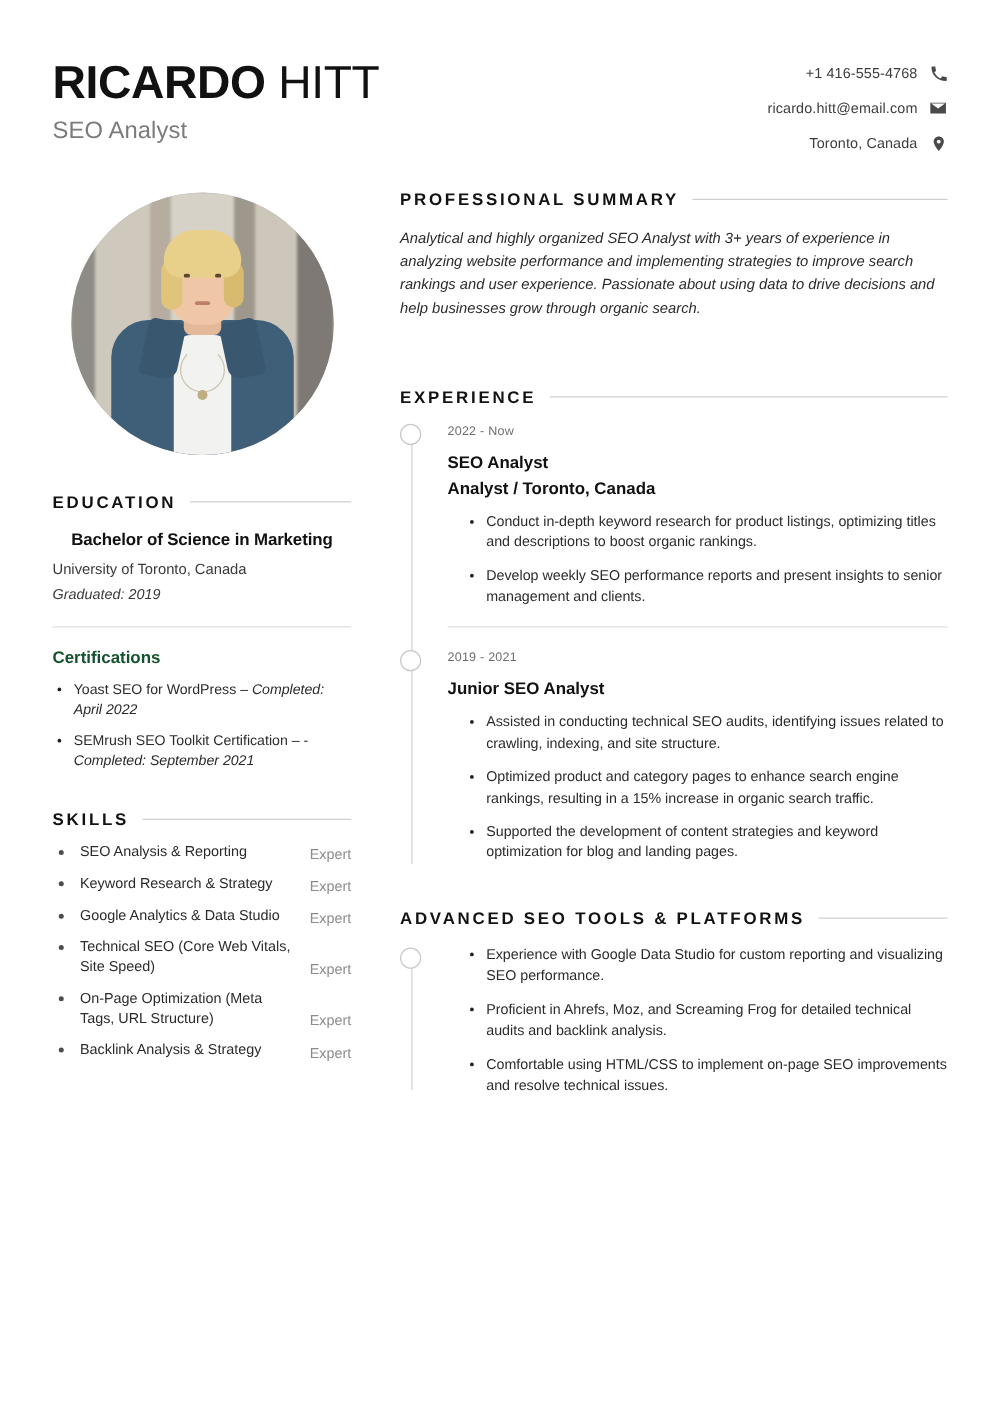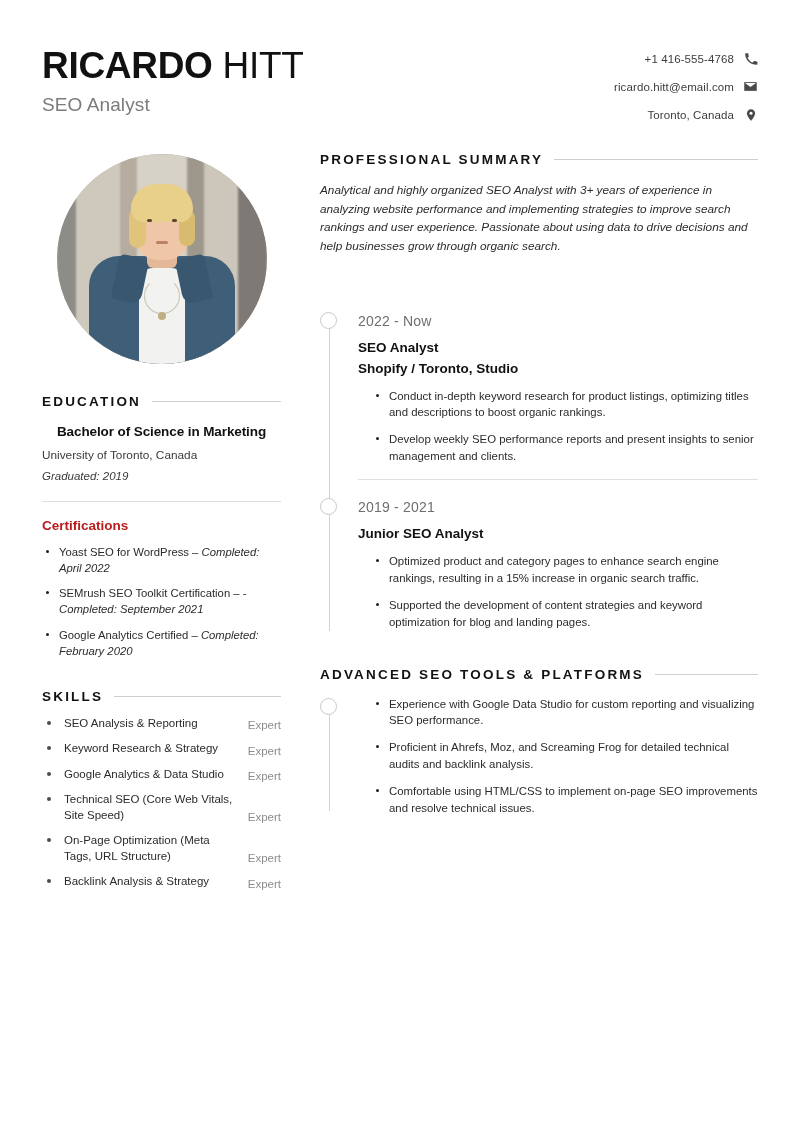--- a/index.html
+++ b/index.html
@@ -297,21 +297,21 @@
     margin-top: 8px;
   }
   .divider {
     height: 1px;
     background: #dedede;
     margin-top: 19px;
   }
   .sub-title {
     font-size: 13.5px;
     font-weight: 700;
-    color: #b91c1c;
+    color: #14532d;
     margin-top: 16px;
   }
   ul.cert-list {
     list-style: none;
     margin: 11px 0 0 0;
     padding: 0;
   }
   ul.cert-list li {
     position: relative;
     padding-left: 17px;
@@ -389,21 +389,21 @@
     left: -38px;
     top: 2px;
     width: 17px;
     height: 17px;
     border-radius: 50%;
     border: 1px solid #c9c9c9;
     background: #ffffff;
     box-sizing: border-box;
   }
   .tl-date {
-    font-size: 14px;
+    font-size: 10px;
     color: #6f6f6f;
     letter-spacing: 0.2px;
     padding-top: 3px;
   }
   .tl-role {
     font-size: 13.5px;
     font-weight: 700;
     color: #111111;
     margin-top: 11px;
   }
@@ -534,23 +534,20 @@
         <div class="divider"></div>
 
         <div class="sub-title">Certifications</div>
         <ul class="cert-list">
           <li>
             <span>Yoast SEO for WordPress – </span><span class="cert-date">Completed: April 2022</span>
           </li>
           <li>
             <span>SEMrush SEO Toolkit Certification – - </span><span class="cert-date">Completed: September 2021</span>
           </li>
-          <li>
-            <span>Google Analytics Certified – </span><span class="cert-date">Completed: February 2020</span>
-          </li>
         </ul>
       </div>
 
       <div class="section">
         <div class="sec-head">
           <div class="sec-title">SKILLS</div>
           <div class="sec-rule"></div>
         </div>
         <div class="skills-list">
           <div class="skill-row">
@@ -588,42 +585,47 @@
 
       <div>
         <div class="sec-head">
           <div class="sec-title">PROFESSIONAL SUMMARY</div>
           <div class="sec-rule"></div>
         </div>
         <div style="font-size:11.8px;line-height:1.58;color:#2b2b2b;margin-top:14px;font-style:italic;">Analytical and highly organized SEO Analyst with 3+ years of experience in analyzing website performance and implementing strategies to improve search rankings and user experience. Passionate about using data to drive decisions and help businesses grow through organic search.</div>
       </div>
 
       <div class="section" style="margin-top:54px;">
+        <div class="sec-head">
+          <div class="sec-title">EXPERIENCE</div>
+          <div class="sec-rule"></div>
+        </div>
 
         <div class="timeline">
           <div class="tl-line"></div>
 
           <div class="tl-item">
             <div class="tl-dot"></div>
             <div class="tl-date">2022 - Now</div>
             <div class="tl-role">SEO Analyst</div>
-            <div class="tl-company">Shopify / Toronto, Studio</div>
+            <div class="tl-company">Analyst / Toronto, Canada</div>
             <ul class="tl-bullets">
               <li>Conduct in-depth keyword research for product listings, optimizing titles and descriptions to boost organic rankings.</li>
               <li>Develop weekly SEO performance reports and present insights to senior management and clients.</li>
             </ul>
           </div>
 
           <div class="tl-sep"></div>
 
           <div class="tl-item">
             <div class="tl-dot"></div>
             <div class="tl-date">2019 - 2021</div>
             <div class="tl-role">Junior SEO Analyst</div>
             <ul class="tl-bullets">
+              <li>Assisted in conducting technical SEO audits, identifying issues related to crawling, indexing, and site structure.</li>
               <li>Optimized product and category pages to enhance search engine rankings, resulting in a 15% increase in organic search traffic.</li>
               <li>Supported the development of content strategies and keyword optimization for blog and landing pages.</li>
             </ul>
           </div>
         </div>
       </div>
 
       <div class="section" style="margin-top:36px;">
         <div class="sec-head">
           <div class="sec-title">ADVANCED SEO TOOLS &amp; PLATFORMS</div>

